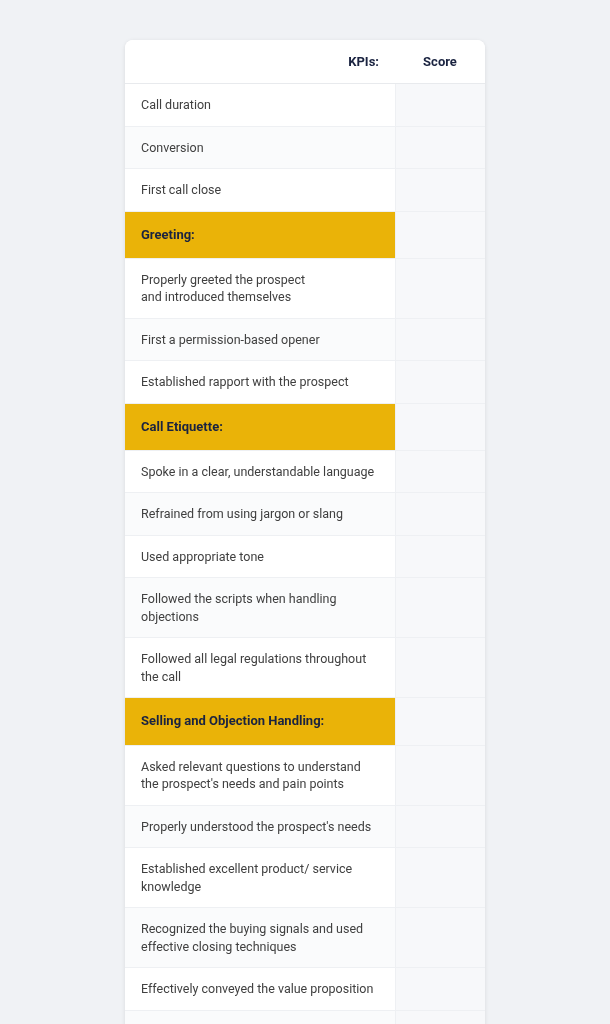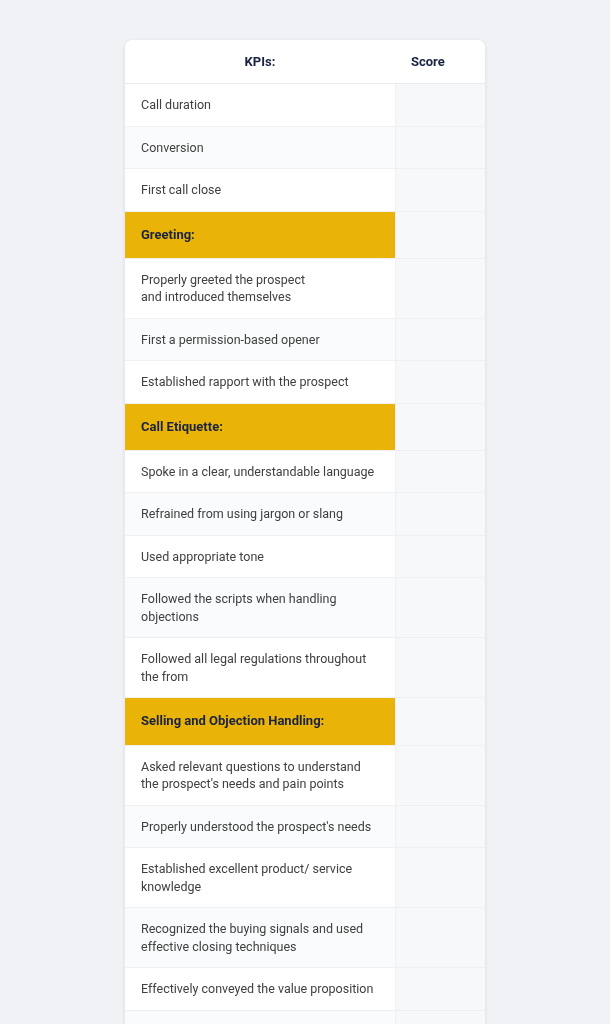--- a/index.html
+++ b/index.html
@@ -28,29 +28,29 @@
     }
 
     .table {
       width: 100%;
       border-collapse: collapse;
     }
 
     .table th {
       background: white;
       padding: 14px 16px;
-      text-align: center;
+      text-align: right;
       font-size: 13px;
       font-weight: 700;
       color: #1a2340;
       border-bottom: 1px solid #e8eaed;
     }
 
     .table th.score-col {
-      text-align: left;
+      text-align: center;
       width: 90px;
     }
 
     .table td {
       padding: 12px 16px;
       font-size: 12.5px;
       color: #404040;
       border-bottom: 1px solid #eef0f3;
       line-height: 1.4;
       vertical-align: middle;
@@ -141,21 +141,21 @@
         </tr>
         <tr class="data-row">
           <td>Used appropriate tone</td>
           <td class="score-cell"></td>
         </tr>
         <tr class="data-row">
           <td>Followed the scripts when handling objections</td>
           <td class="score-cell"></td>
         </tr>
         <tr class="data-row">
-          <td>Followed all legal regulations throughout the from</td>
+          <td>Followed all legal regulations throughout the call</td>
           <td class="score-cell"></td>
         </tr>
         <tr class="section-header">
           <td>Selling and Objection Handling:</td>
           <td class="score-cell"></td>
         </tr>
         <tr class="data-row">
           <td>Asked relevant questions to understand<br>the prospect's needs and pain points</td>
           <td class="score-cell"></td>
         </tr>

